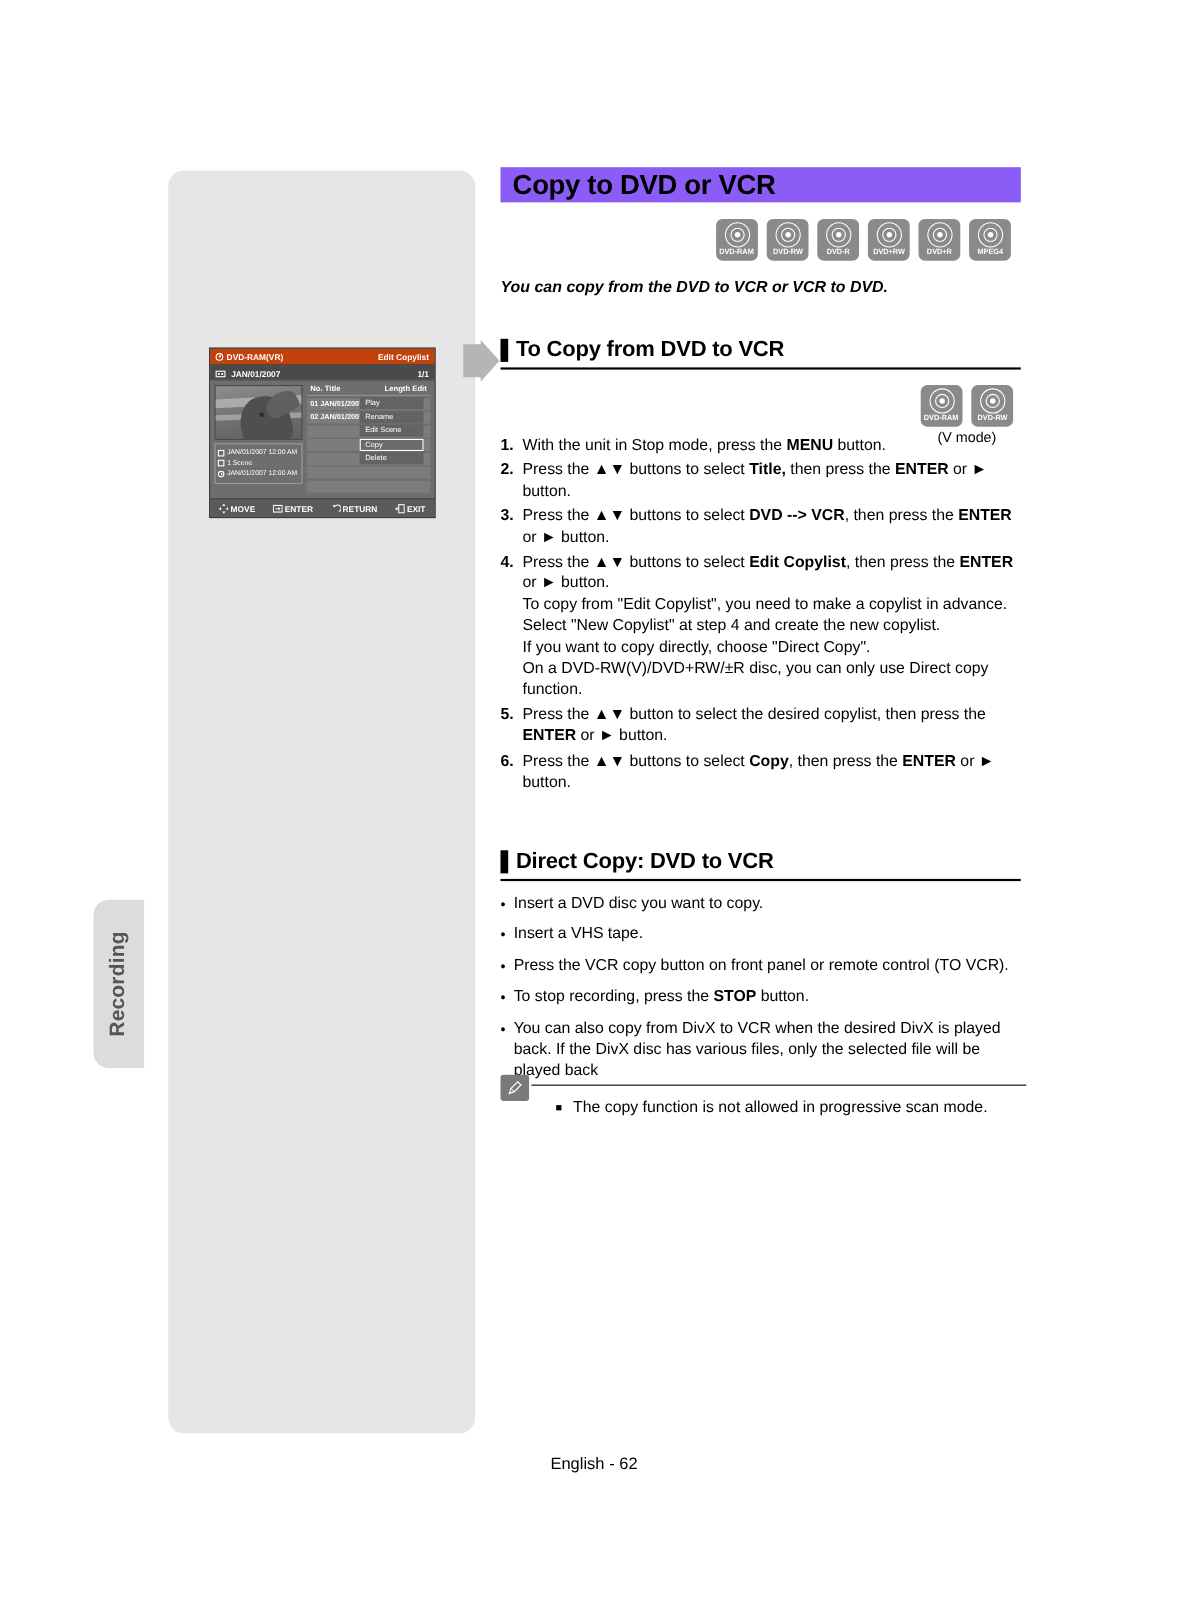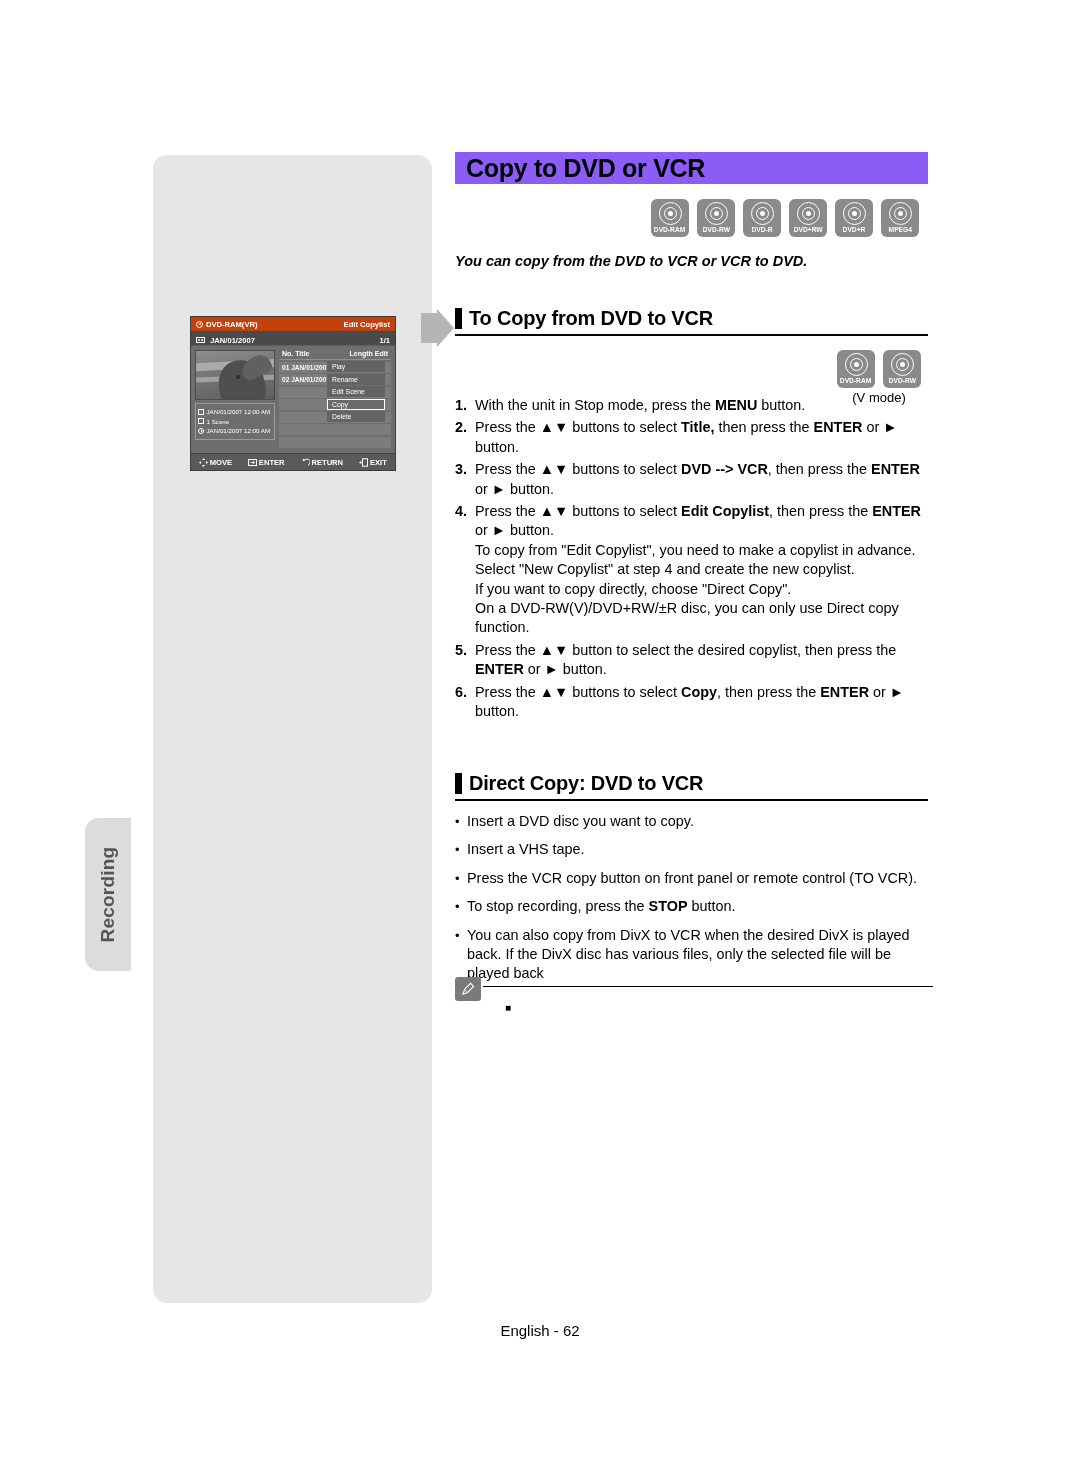--- a/index.html
+++ b/index.html
@@ -639,20 +639,21 @@
 <div class="note-wrap">
   <div class="note-icon">
     <svg width="16" height="16" viewBox="0 0 16 16">
       <path d="M3 13 L4.6 8.4 L10.6 2.4 L13.6 5.4 L7.6 11.4 Z" fill="none" stroke="#fff" stroke-width="1.1"></path>
       <path d="M4.6 8.4 L7.6 11.4" stroke="#fff" stroke-width="0.9"></path>
     </svg>
   </div>
   <div class="note-rule"></div>
   <div class="note-body">
     <span class="sq">■</span>
+    <span>The copy function is not allowed in progressive scan mode.</span>
   </div>
 </div>
 
 <div class="tv">
 
   <div class="tv-topbar">
     <span class="left-grp">
       <span class="disc-mini"></span>
       <span>DVD-RAM(VR)</span>
     </span>

